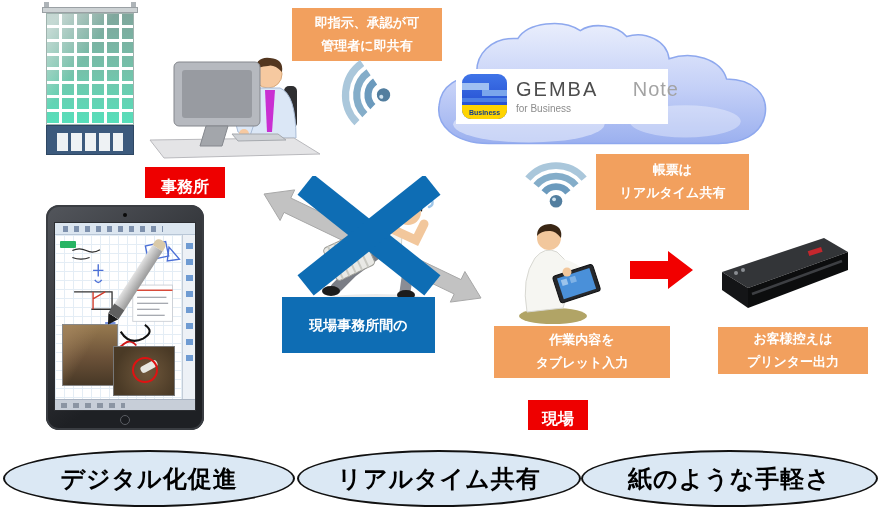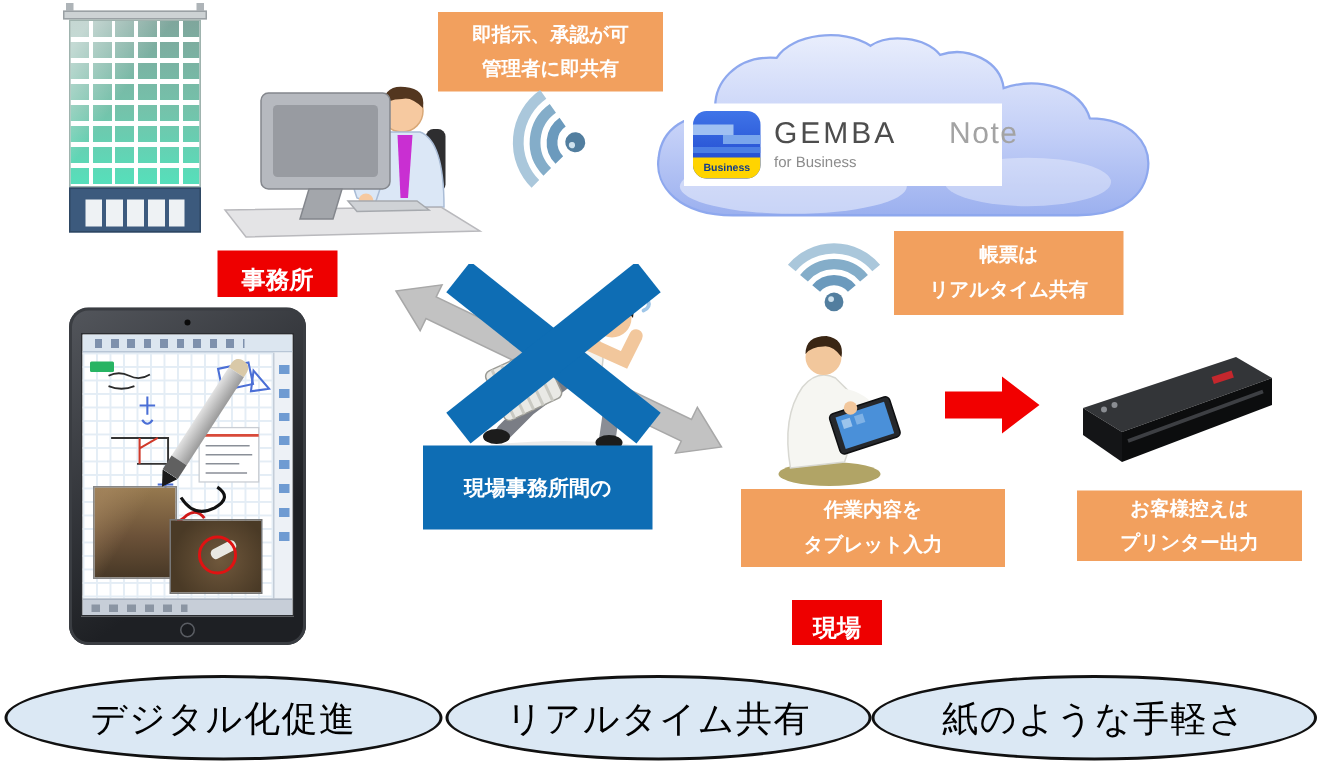--- a/index.html
+++ b/index.html
@@ -15,21 +15,21 @@
   .callout{background:var(--orange);color:#fff;display:flex;flex-direction:column;
     align-items:center;justify-content:center;font-size:13px;font-weight:600;
     line-height:1.75;text-align:center;}
   .callout.blue{background:var(--blue);font-size:14px;font-weight:700;justify-content:center;}
   .redlabel{background:var(--red);color:#fff;display:flex;align-items:flex-end;
     justify-content:center;font-size:16px;font-weight:700;}
 
   
   .ellipse{border:2px solid #111;border-radius:50%;background:var(--ellipse);
     display:flex;align-items:center;justify-content:center;font-size:24px;
-    font-weight:400;color:#000;letter-spacing:1px;}
+    font-weight:700;color:#000;letter-spacing:1px;}
 
   
   .building{left:40px;top:2px;width:100px;height:153px;}
   .b-cap{position:absolute;left:2px;top:5px;right:2px;height:6px;background:#cdd2d4;border:1px solid #9aa0a4;}
   .b-post{position:absolute;top:0;width:5px;height:7px;background:#aeb4b8;}
   .b-body{position:absolute;left:6px;top:11px;right:6px;height:112px;border:1px solid #9fb3ae;
     background:
       linear-gradient(125deg,rgba(255,255,255,.55) 8%,rgba(255,255,255,0) 42%),
       repeating-linear-gradient(to right,transparent 0 12.5px,#fff 12.5px 15px),
       repeating-linear-gradient(to bottom,transparent 0 11px,#fff 11px 14px),

